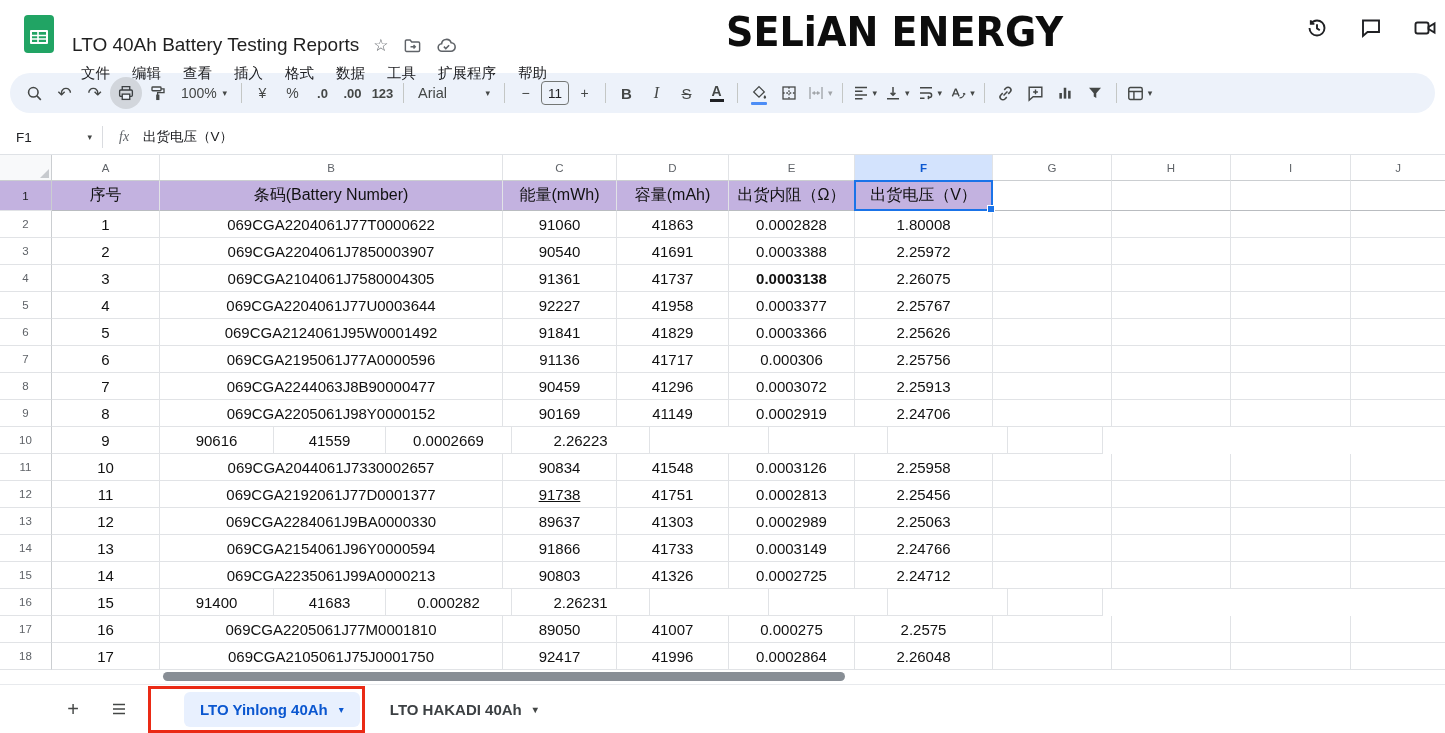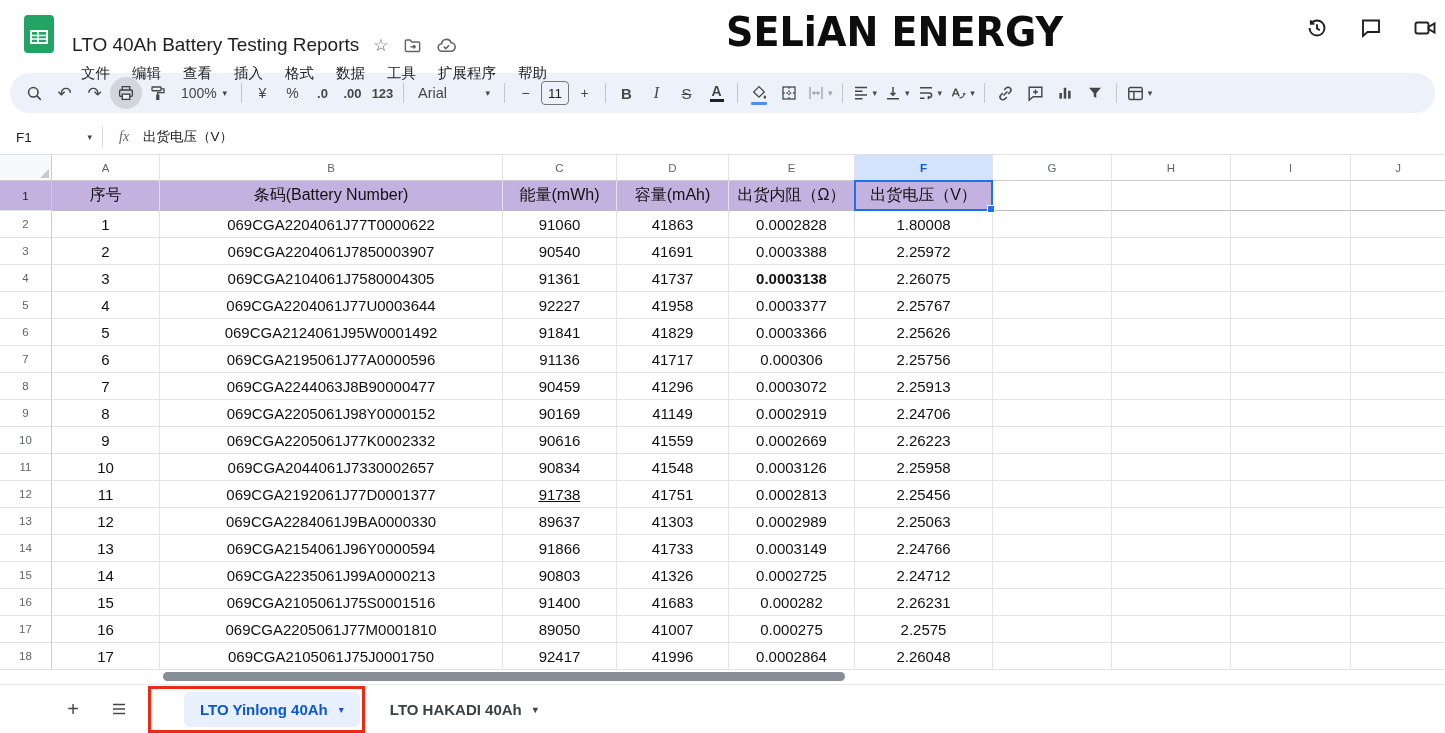--- a/index.html
+++ b/index.html
@@ -430,21 +430,20 @@
         <div class="cell" style="width: 126px; height: 27px;">0.0002919</div>
         <div class="cell" style="width: 138px; height: 27px;">2.24706</div>
         <div class="cell" style="width: 119px; height: 27px;"></div>
         <div class="cell" style="width: 119px; height: 27px;"></div>
         <div class="cell" style="width: 120px; height: 27px;"></div>
         <div class="cell" style="width: 95px; height: 27px;"></div>
       </div>
       <div class="grow">
         <div class="rowhead" style="width: 52px; height: 27px;">10</div>
         <div class="cell" style="width: 108px; height: 27px;">9</div>
-        <div class="cell" style="width: 343px; height: 27px;">069CGA2205061J77K0002332</div>
         <div class="cell" style="width: 114px; height: 27px;">90616</div>
         <div class="cell" style="width: 112px; height: 27px;">41559</div>
         <div class="cell" style="width: 126px; height: 27px;">0.0002669</div>
         <div class="cell" style="width: 138px; height: 27px;">2.26223</div>
         <div class="cell" style="width: 119px; height: 27px;"></div>
         <div class="cell" style="width: 119px; height: 27px;"></div>
         <div class="cell" style="width: 120px; height: 27px;"></div>
         <div class="cell" style="width: 95px; height: 27px;"></div>
       </div>
       <div class="grow">
@@ -508,21 +507,20 @@
         <div class="cell" style="width: 126px; height: 27px;">0.0002725</div>
         <div class="cell" style="width: 138px; height: 27px;">2.24712</div>
         <div class="cell" style="width: 119px; height: 27px;"></div>
         <div class="cell" style="width: 119px; height: 27px;"></div>
         <div class="cell" style="width: 120px; height: 27px;"></div>
         <div class="cell" style="width: 95px; height: 27px;"></div>
       </div>
       <div class="grow">
         <div class="rowhead" style="width: 52px; height: 27px;">16</div>
         <div class="cell" style="width: 108px; height: 27px;">15</div>
-        <div class="cell" style="width: 343px; height: 27px;">069CGA2105061J75S0001516</div>
         <div class="cell" style="width: 114px; height: 27px;">91400</div>
         <div class="cell" style="width: 112px; height: 27px;">41683</div>
         <div class="cell" style="width: 126px; height: 27px;">0.000282</div>
         <div class="cell" style="width: 138px; height: 27px;">2.26231</div>
         <div class="cell" style="width: 119px; height: 27px;"></div>
         <div class="cell" style="width: 119px; height: 27px;"></div>
         <div class="cell" style="width: 120px; height: 27px;"></div>
         <div class="cell" style="width: 95px; height: 27px;"></div>
       </div>
       <div class="grow">

